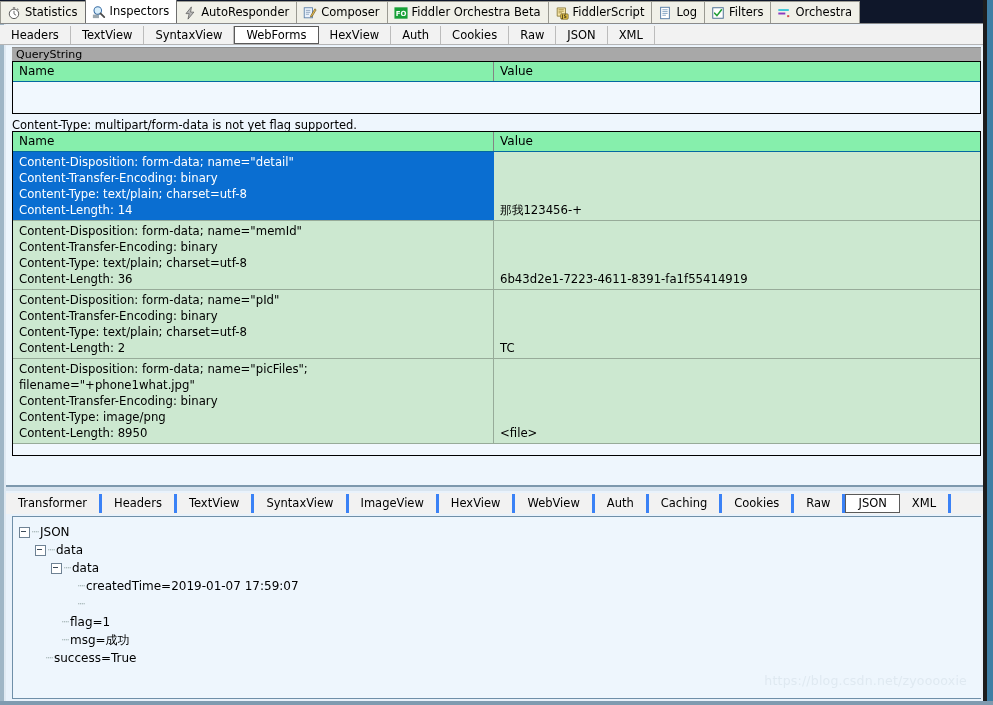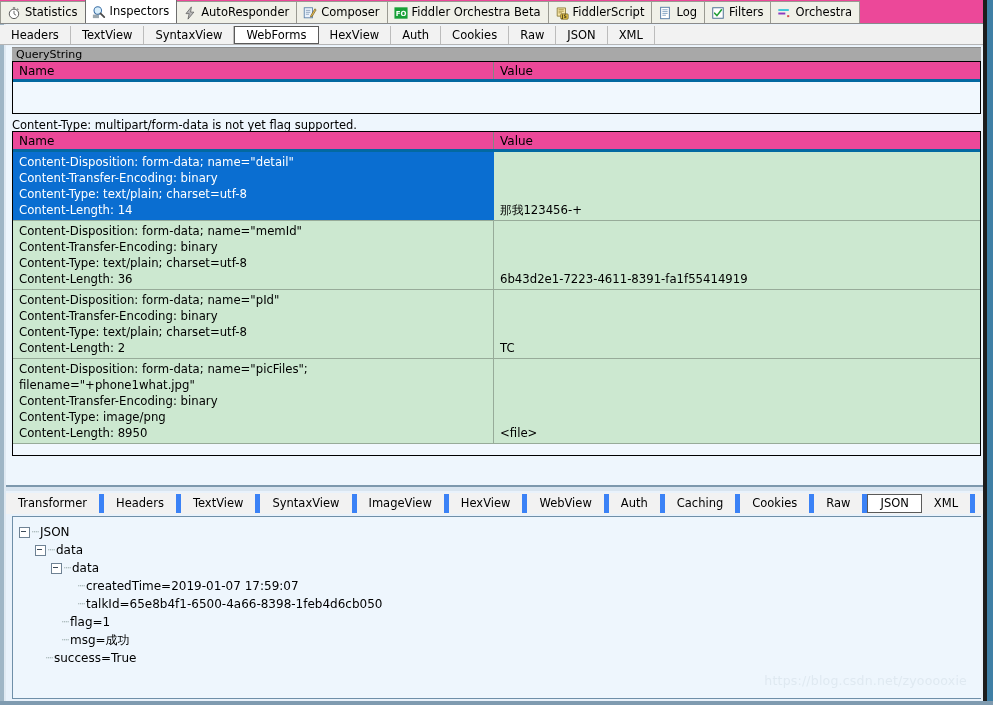--- a/index.html
+++ b/index.html
@@ -16,21 +16,21 @@
   
   .edge-left{position:absolute;left:0;top:0;width:4px;height:705px;background:#9fb6c6;}
   .edge-left2{position:absolute;left:4px;top:0;width:2px;height:705px;background:#dfe9f2;}
   .edge-right{position:absolute;right:0;top:0;width:6px;height:705px;background:#3f7fa5;}
   .edge-right2{position:absolute;right:6px;top:0;width:4px;height:705px;background:#1d1d1d;}
   .edge-bottom{position:absolute;left:0;bottom:0;width:993px;height:4px;background:#7f9bb0;}
 
   
   .toptabs{
     position:absolute;left:0;top:0;width:993px;height:24px;
-    background:#ec4899;
+    background:#0f172a;
     border-bottom:1px solid #8a8a8a;
     display:flex;align-items:flex-end;
     box-sizing:border-box;
   }
   .ttab{
     height:22px;display:flex;align-items:center;gap:4px;
     padding:0 7px 0 6px;
     background:#f0f0e8;
     border:1px solid #9a9a92;
     border-bottom:none;
@@ -77,21 +77,21 @@
     position:absolute;left:12px;top:47px;width:969px;height:16px;
     background:#a8a8a8;color:#000;font-size:11px;line-height:13px;
     padding-left:4px;box-sizing:border-box;
     border-top:1px solid #8d8d8d;
   }
   .qs-table{
     position:absolute;left:12px;top:61px;width:969px;height:53px;
     background:#f1f8fe;border:1px solid #000;box-sizing:border-box;
   }
   .hdr-row{
-    display:flex;height:20px;background:#ec4899;border-bottom:3px solid #0369a1;
+    display:flex;height:20px;background:#86efac;border-bottom:1px solid #0369a1;
     box-sizing:border-box;
     justify-content:flex-end;
   }
   .hdr-name{
     width:481px;flex:0 0 481px;border-right:1px solid #848484;
     padding-left:6px;line-height:19px;font-size:12px;box-sizing:border-box;
   }
   .hdr-val{
     flex:1;padding-left:6px;line-height:19px;font-size:12px;box-sizing:border-box;
   }
@@ -134,21 +134,21 @@
   .splitter .line{position:absolute;left:0;top:0;width:981px;height:2px;background:#7d98ad;}
 
   
   .resptabs{
     position:absolute;left:6px;top:493px;width:981px;height:21px;
     display:flex;align-items:center;background:#f2f2f2;
     box-sizing:border-box;
   }
   .rtab{
     height:19px;line-height:19px;padding:0 12px;
-    border-right:5px solid #3b82f6;font-size:11.5px;white-space:nowrap;
+    border-right:3px solid #3b82f6;font-size:11.5px;white-space:nowrap;
     box-sizing:border-box;
   }
   .rtab.sel{border:1px solid #5a5a5a;background:#ffffff;line-height:17px;}
 
   .jsonpane{
     position:absolute;left:12px;top:516px;width:969px;height:183px;
     background:#eef6fd;border:1px solid #6f8fa8;border-right:none;
     box-sizing:border-box;overflow:hidden;
   }
   .tree{padding:6px 0 0 6px;font-size:12px;color:#000;}
@@ -370,21 +370,20 @@
           <span class="tlabel">data</span>
         </div>
         <div class="tnode" style="padding-left: 48px;">
           <span style="display: inline-block; width: 11px;"></span>
           <span class="tdash">┈</span>
           <span class="tlabel">createdTime=2019-01-07 17:59:07</span>
         </div>
         <div class="tnode" style="padding-left: 48px;">
           <span style="display: inline-block; width: 11px;"></span>
           <span class="tdash">┈</span>
-          <span class="tlabel">talkId=65e8b4f1-6500-4a66-8398-1feb4d6cb050</span>
         </div>
         <div class="tnode" style="padding-left: 32px;">
           <span style="display: inline-block; width: 11px;"></span>
           <span class="tdash">┈</span>
           <span class="tlabel">flag=1</span>
         </div>
         <div class="tnode" style="padding-left: 32px;">
           <span style="display: inline-block; width: 11px;"></span>
           <span class="tdash">┈</span>
           <span class="tlabel">msg=成功</span>

